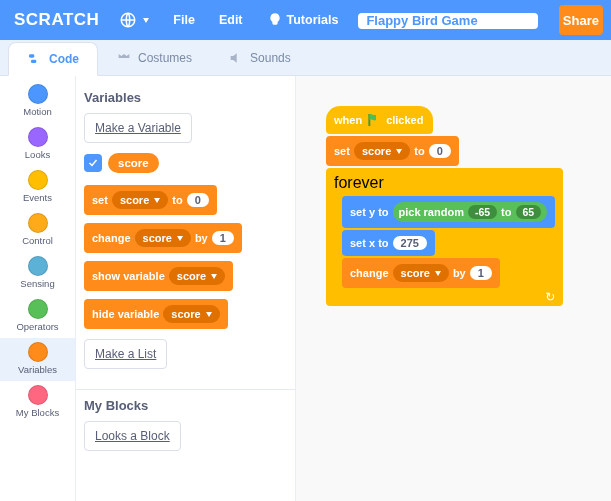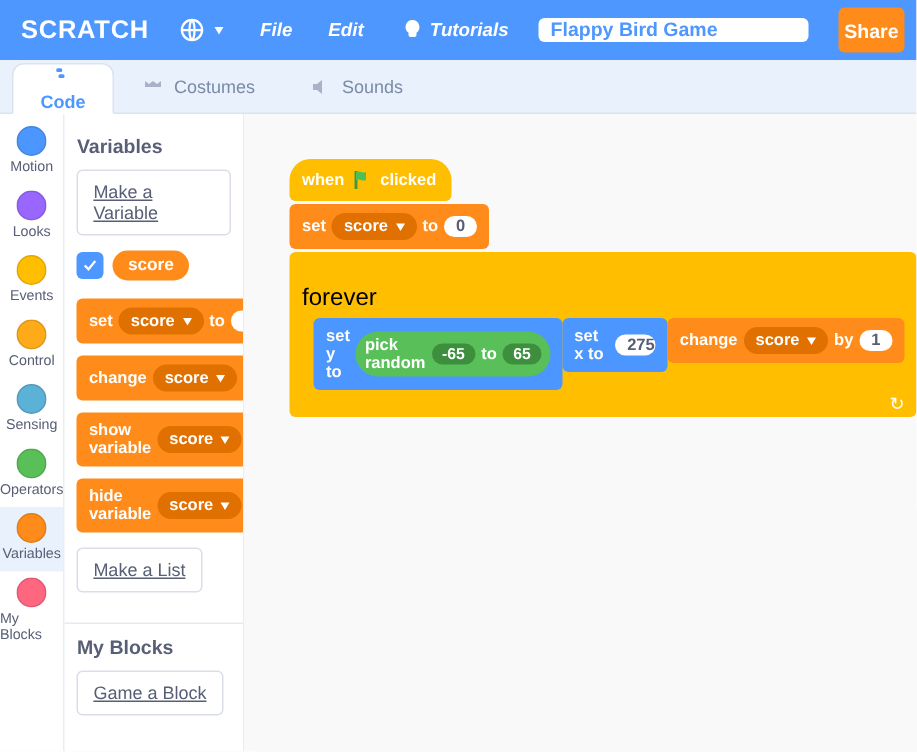--- a/index.html
+++ b/index.html
@@ -1,30 +1,30 @@
 <!DOCTYPE html>
 <html><head>
 <meta charset="utf-8">
 <style>
 * { margin: 0; padding: 0; box-sizing: border-box; font-family: "Helvetica Neue", Arial, sans-serif; }
 body { width: 611px; height: 501px; overflow: hidden; background: #fff; }
 
 
 .topbar { height: 40px; background: #4d97ff; display: flex; align-items: center; padding: 0 8px; gap: 4px; }
 .logo { color: #fff; font-weight: 800; font-size: 17px; font-family: Arial; letter-spacing: .5px; padding: 0 6px; }
-.mb-item { color: #fff; font-size: 12.5px; font-weight: 600; padding: 0 10px; height: 40px; display: flex; align-items: center; cursor: pointer; font-style: italic; }
+.mb-item { color: #fff; font-size: 12.5px; font-weight: 600; padding: 0 10px; height: 40px; display: flex; align-items: center; cursor: pointer; }
 .mb-item svg { margin-right: 4px; }
 .proj-name { flex: 1; margin-left: 6px; }
 .proj-name input { width: 180px; height: 16px; border: none; border-radius: 4px; background: #fff; padding: 0 8px; font-size: 13px; color: #4d97ff; font-weight: 600; }
 .share-btn { background: #ff8c1a; color: #fff; border: none; height: 30px; padding: 0 4px; border-radius: 4px; font-size: 13px; font-weight: 700; cursor: pointer; }
 
 
 .tabrow { height: 36px; background: #e9f1fc; display: flex; align-items: flex-end; padding-left: 8px; border-bottom: 1px solid #dce3ef; }
 .tab { height: 34px; display: flex; align-items: center; gap: 6px; padding: 0 18px; font-size: 12px; color: #7a8ba6; border-radius: 8px 8px 0 0; cursor: pointer; }
-.tab.active { background: #fff; color: #4d97ff; font-weight: 600; border: 1px solid #dce3ef; border-bottom: 1px solid #fff; margin-bottom: -1px; flex-direction: column; }
+.tab.active { background: #fff; color: #4d97ff; font-weight: 600; border: 1px solid #dce3ef; border-bottom: 1px solid #fff; margin-bottom: -1px; }
 .tab svg { width: 16px; height: 16px; }
 
 
 .main { display: flex; height: calc(501px - 76px); }
 .cat-col { width: 76px; background: #fff; border-right: 1px solid #e9eef6; padding-top: 4px; }
 .cat { display: flex; flex-direction: column; align-items: center; gap: 2px; padding: 4px 0 6px; cursor: pointer; }
 .cat.active { background: #e9f1fc; }
 .cat .dot { width: 20px; height: 20px; border-radius: 50%; border: 1px solid rgba(0,0,0,.12); }
 .cat .lbl { font-size: 9.5px; color: #575e75; }
 
@@ -43,22 +43,22 @@
 .blk.blue { background: #4c97ff; }
 .blk .pill { background: #fff; color: #575e75; font-size: 11px; font-weight: 600; padding: 1px 8px; border-radius: 999px; min-width: 18px; text-align: center; }
 .blk .drop { background: #e07000; padding: 3px 8px; border-radius: 999px; display: inline-flex; align-items: center; gap: 3px; font-size: 11px; }
 .blk.blue .drop { background: #3a79d9; }
 .blk .rep { background: #59c059; padding: 3px 6px; border-radius: 999px; display: inline-flex; align-items: center; gap: 4px; font-size: 11px; }
 .blk .rep .darkpill { background: #3d8f3d; color: #fff; padding: 1px 7px; border-radius: 999px; font-size: 10.5px; }
 
 .workspace { flex: 1; background: #f9f9f9; position: relative; padding: 30px 0 0 30px; }
 .hat { background: #ffbf00; border-radius: 14px 14px 4px 4px; padding: 6px 10px 6px 8px; display: flex; align-items: center; gap: 4px; }
 .flag { width: 16px; height: 16px; }
-.c-wrap { background: #ffbf00; border-radius: 4px; padding: 22px 8px 16px 8px; display: flex; flex-direction: column; align-items: flex-start; position: relative; }
-.c-wrap .inner { margin:4px 0 0 8px; display:flex;flex-direction:row;align-items:flex-start; }
+.c-wrap { background: #ffbf00; border-radius: 4px; padding: 6px 8px 16px 8px; display: flex; flex-direction: column; align-items: flex-start; position: relative; }
+.c-wrap .inner { margin:4px 0 0 8px; display:flex;flex-direction:column;align-items:flex-start; }
 .c-arrow { position:absolute; bottom:2px; right:8px; color:#fff; font-size:12px; }
 .stack .blk { margin-bottom: 2px; }
 
 .tri { width:0;height:0;border-left:3.5px solid transparent;border-right:3.5px solid transparent;border-top:5px solid #fff;display:inline-block;margin-left:2px; }
 </style>
 </head>
 <body>
 
 <div class="topbar">
   <div class="logo">SCRATCH</div>
@@ -186,21 +186,21 @@
             <span>score</span>
             <span class="tri"></span>
           </span>
       </div>
     </div>
 
     <div style="height:8px"></div>
     <div class="pal-btn">Make a List</div>
     <div class="sep"></div>
     <div class="pal-head">My Blocks</div>
-    <div class="pal-btn">Game a Block</div>
+    <div class="pal-btn">Looks a Block</div>
   </div>
 
   <div class="workspace">
     <div class="stack">
       <div class="blk hat" style="margin-bottom:2px">
         <span>when</span>
         <svg class="flag" viewBox="0 0 24 24">
             <path d="M5 3v18" stroke="#45993d" stroke-width="3"></path>
             <path d="M5 4c4-2 6 2 10 0v8c-4 2-6-2-10 0z" fill="#4cbf56"></path>
           </svg>

